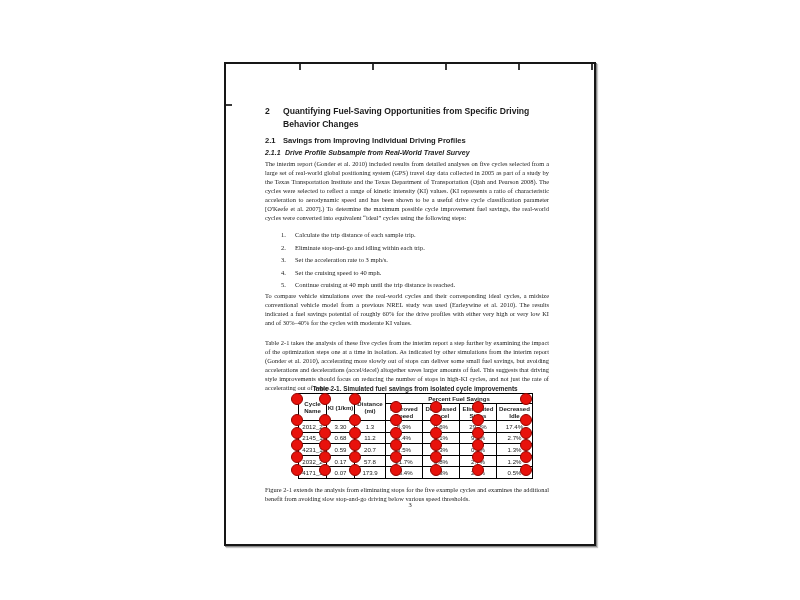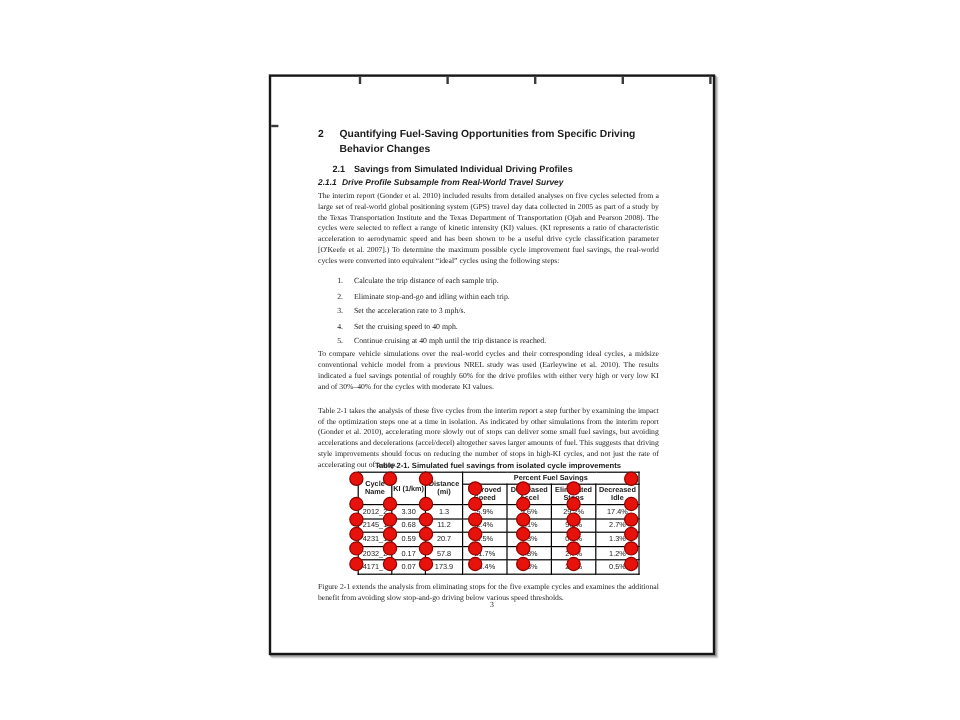--- a/index.html
+++ b/index.html
@@ -13,21 +13,21 @@
 
   .ruler-tick { position:absolute; top:0; width:2px; height:6px; background:#3a3a3a; }
   .left-tick  { position:absolute; left:0; top:40px; width:6px; height:2px; background:#3a3a3a; }
 
   .h1 { position:absolute; left:39px; top:41px; width:292px; display:flex;
         font-family:"Liberation Sans", sans-serif; font-weight:bold;
         font-size:8.6px; line-height:12.5px; }
   .h1 .num { width:18px; flex:0 0 18px; }
   .h2 { position:absolute; left:39px; top:72px; width:292px; display:flex;
         font-family:"Liberation Sans", sans-serif; font-weight:bold; font-size:7.6px; }
-  .h2 .num { width:18px; flex:0 0 18px;margin-left:12px; }
+  .h2 .num { width:18px; flex:0 0 18px; }
   .h3 { position:absolute; left:39px; top:84.5px; width:292px; display:flex;
         font-family:"Liberation Sans", sans-serif; font-weight:bold; font-style:italic; font-size:7px; }
   .h3 .num { width:20px; flex:0 0 20px; font-style:italic; }
 
   .para { position:absolute; left:39px; width:284px; font-size:6.4px;
           line-height:9px; text-align:justify; }
   #para1 { top:95px; }
   #para2 { top:227px; }
   #para3 { top:274px; }
   #para4 { top:421px; }
@@ -62,21 +62,21 @@
   <div class="page">
     <div class="left-tick"></div>
 
     <div class="h1">
       <span class="num">2</span>
       <span>Quantifying Fuel-Saving Opportunities from Specific Driving Behavior Changes</span>
     </div>
 
     <div class="h2">
       <span class="num">2.1</span>
-      <span>Savings from Simulated Individual Driving Profiles</span>
+      <span>Savings from Improving Individual Driving Profiles</span>
     </div>
 
     <div class="h3">
       <span class="num">2.1.1</span>
       <span>Drive Profile Subsample from Real-World Travel Survey</span>
     </div>
 
     <p class="para" id="para1">The interim report (Gonder et al. 2010) included results from detailed analyses on five cycles selected from a large set of real-world global positioning system (GPS) travel day data collected in 2005 as part of a study by the Texas Transportation Institute and the Texas Department of Transportation (Ojah and Pearson 2008). The cycles were selected to reflect a range of kinetic intensity (KI) values. (KI represents a ratio of characteristic acceleration to aerodynamic speed and has been shown to be a useful drive cycle classification parameter [O'Keefe et al. 2007].) To determine the maximum possible cycle improvement fuel savings, the real-world cycles were converted into equivalent “ideal” cycles using the following steps:</p>
 
     <div class="steps">

